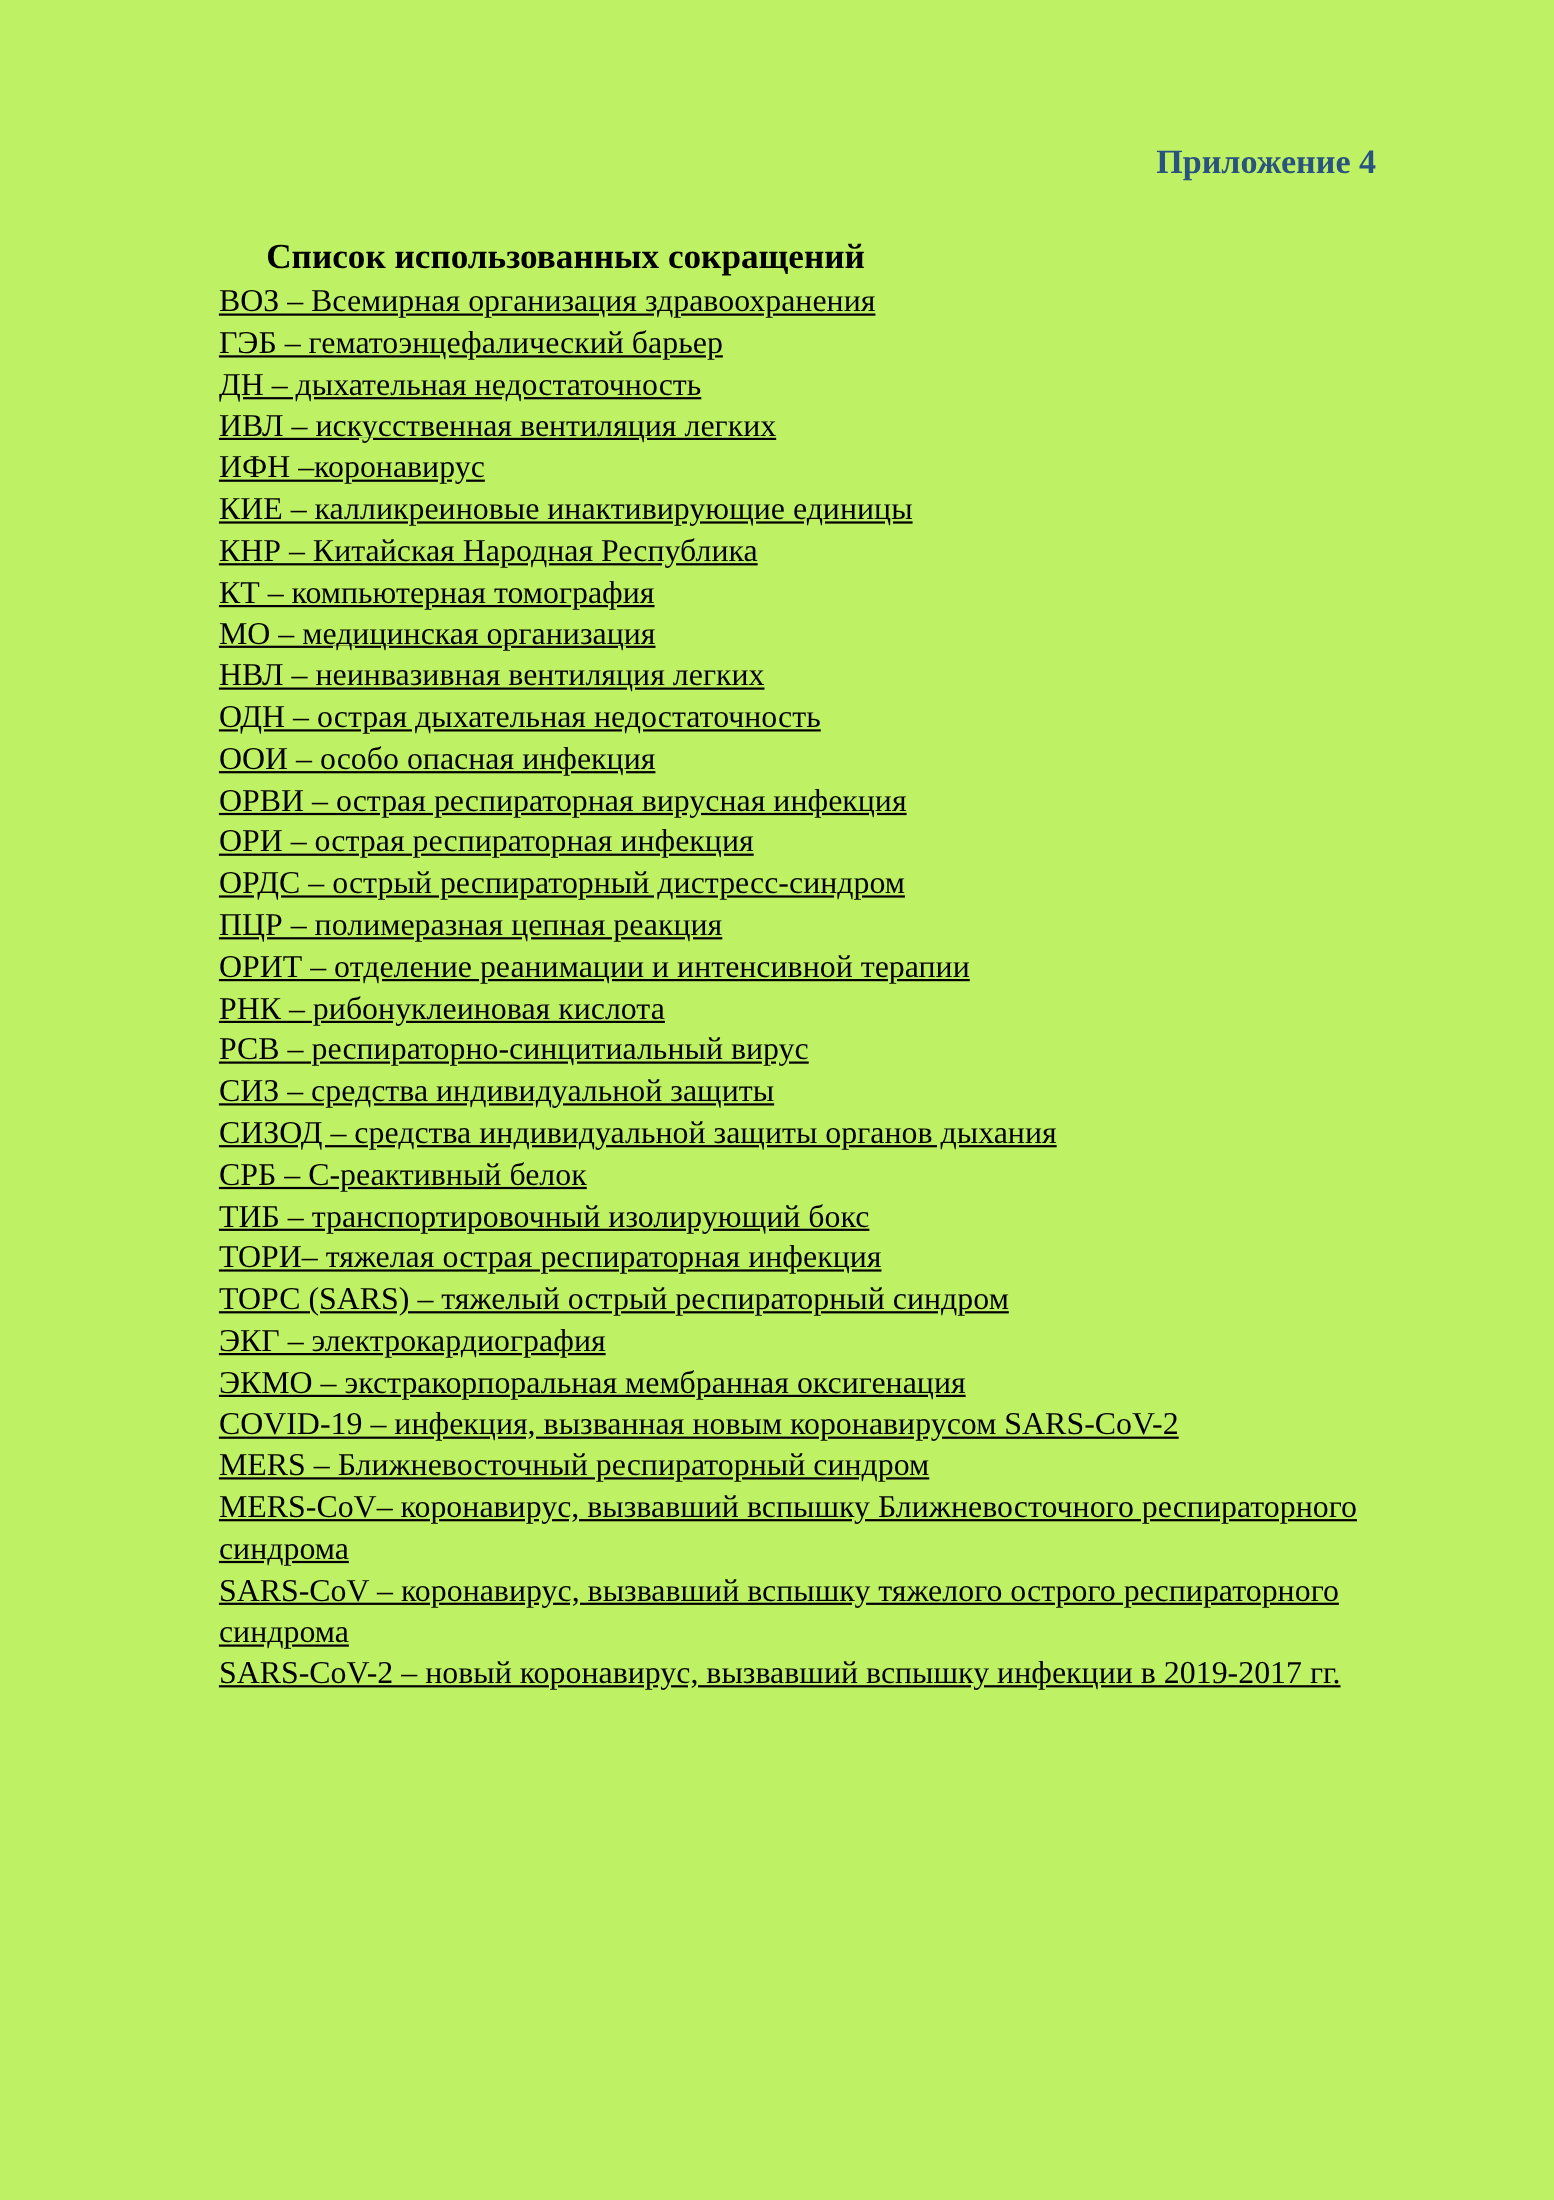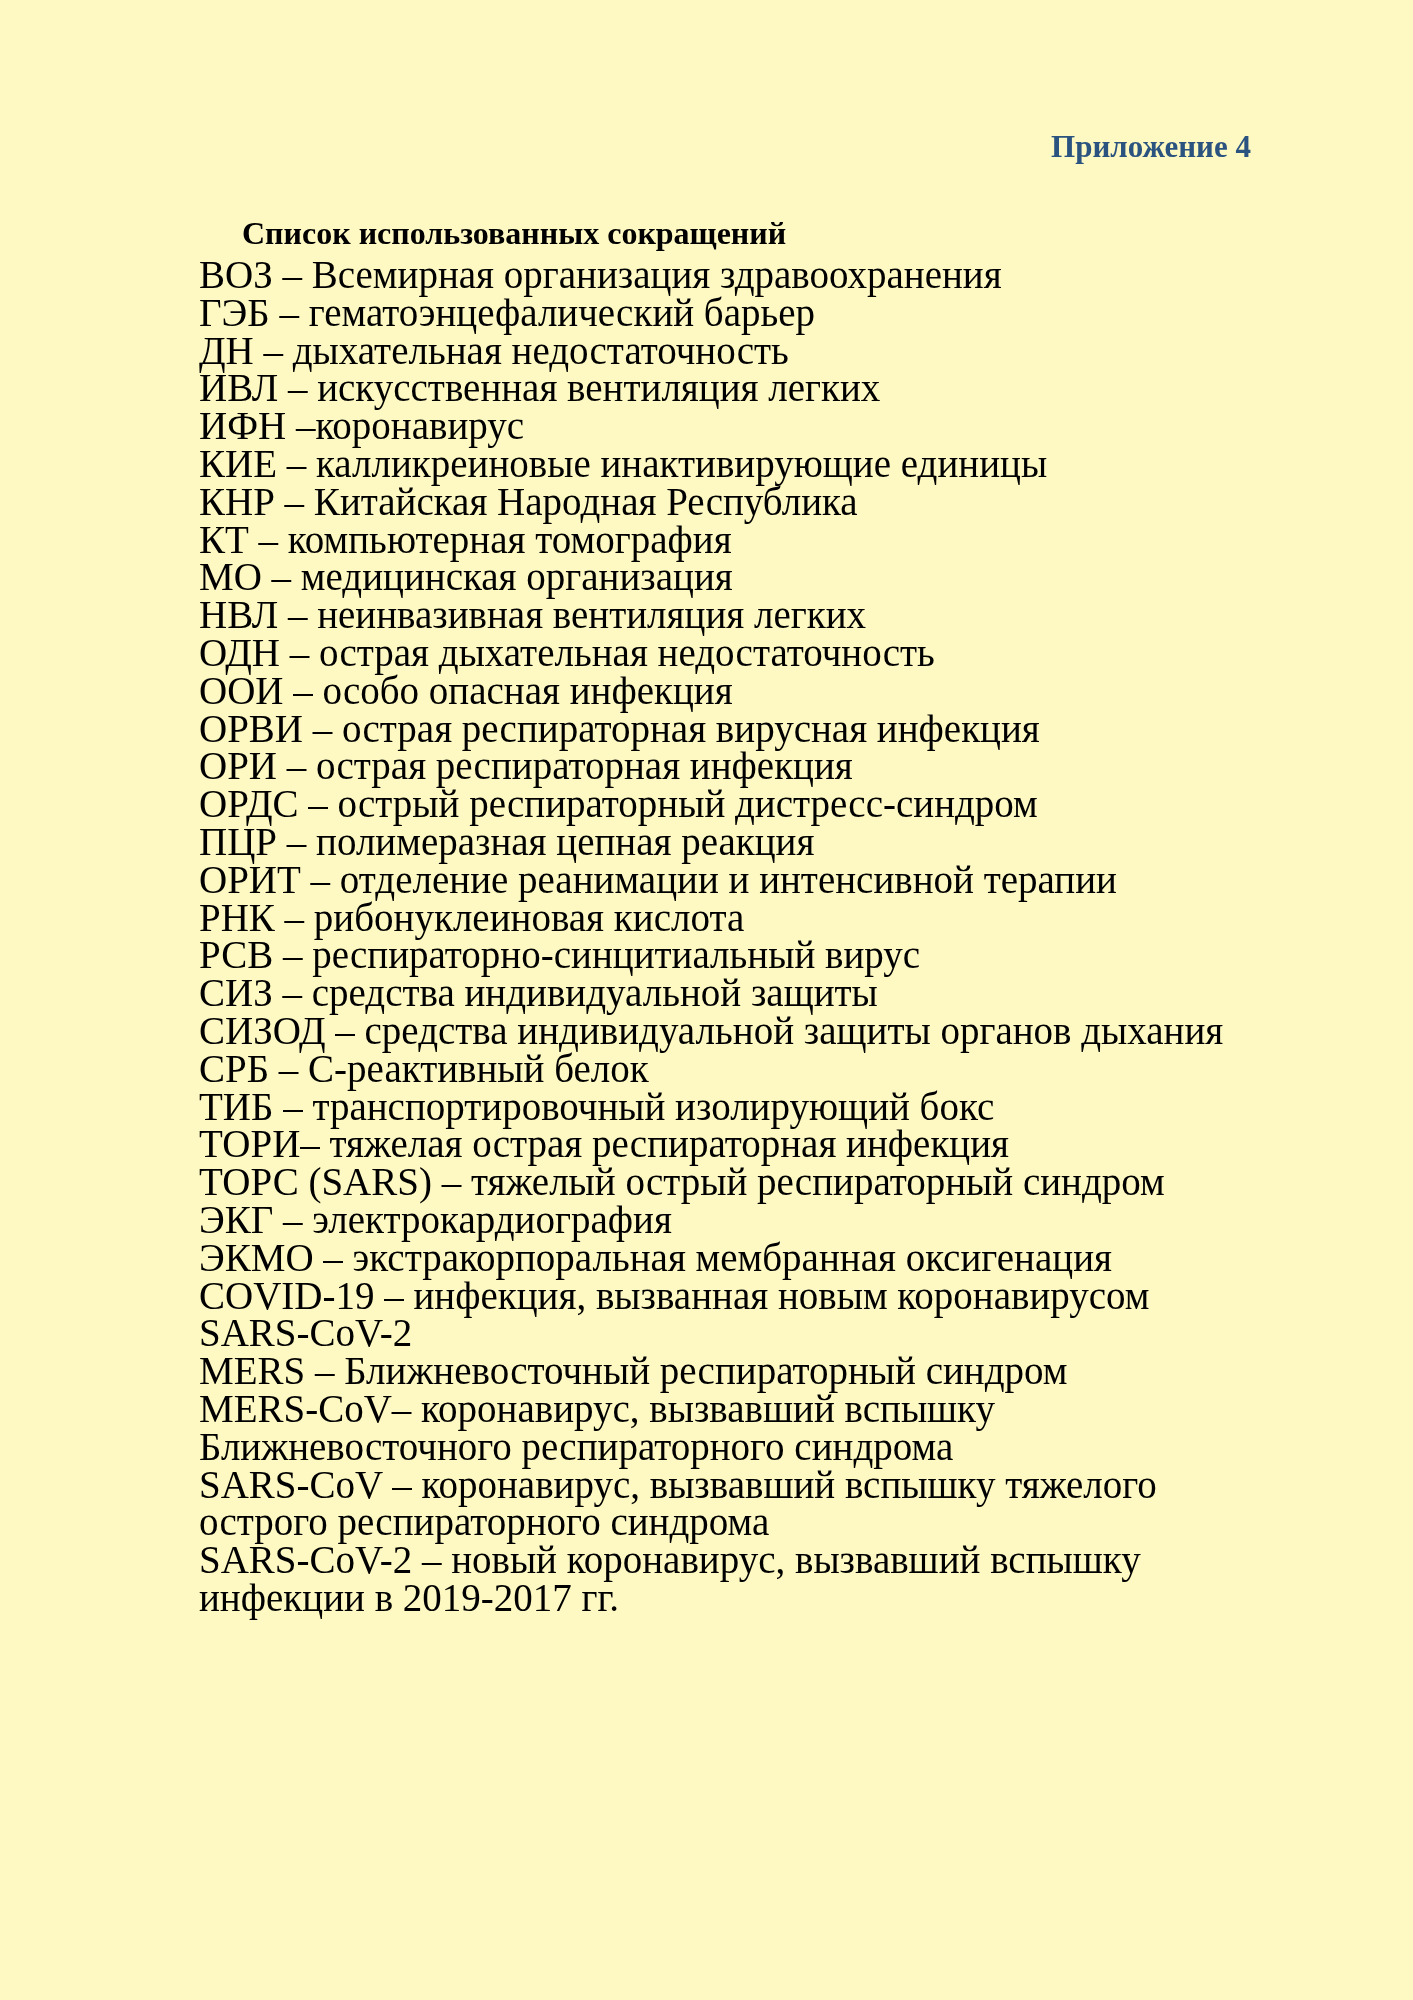--- a/index.html
+++ b/index.html
@@ -35,33 +35,34 @@
     font-size: 32px;
     font-weight: bold;
     color: #000000;
     white-space: nowrap;
   }
   .abbr-list {
     position: absolute;
     top: 256px;
     left: 199px;
     width: 1060px;
-    font-size: 39px;
+    font-size: 29px;
     line-height: 37.8px;
     text-align: left;
+    text-decoration: underline;
   }
   .abbr-line {
     margin: 0;
     padding: 0;
   }
 </style>
 </head>
 <body>
 
-<div class="page" style="background: #fef9c3; color: rgb(0, 0, 0);">
+<div class="page" style="background: #bef264; color: rgb(0, 0, 0);">
 
   <div class="appendix-label" style="color: rgb(43, 83, 128);">Приложение 4</div>
 
   <h1 class="doc-title">Список использованных сокращений</h1>
 
   <div class="abbr-list">
       <p class="abbr-line">ВОЗ – Всемирная организация здравоохранения</p>
       <p class="abbr-line">ГЭБ – гематоэнцефалический барьер</p>
       <p class="abbr-line">ДН – дыхательная недостаточность</p>
       <p class="abbr-line">ИВЛ – искусственная вентиляция легких</p>

